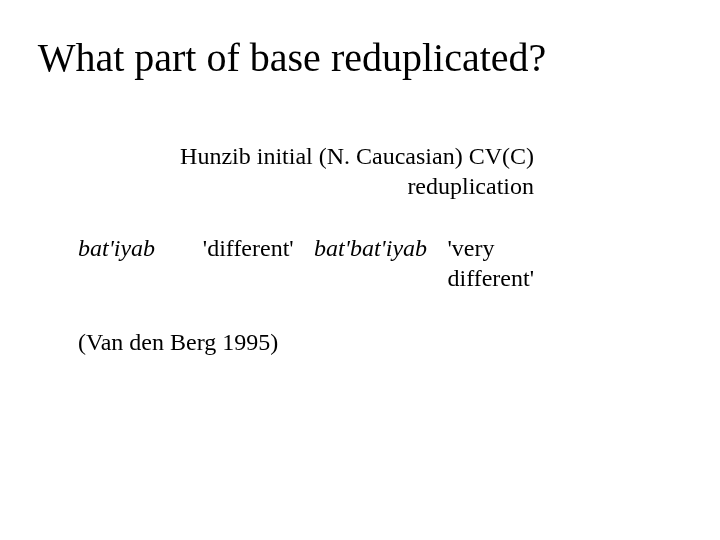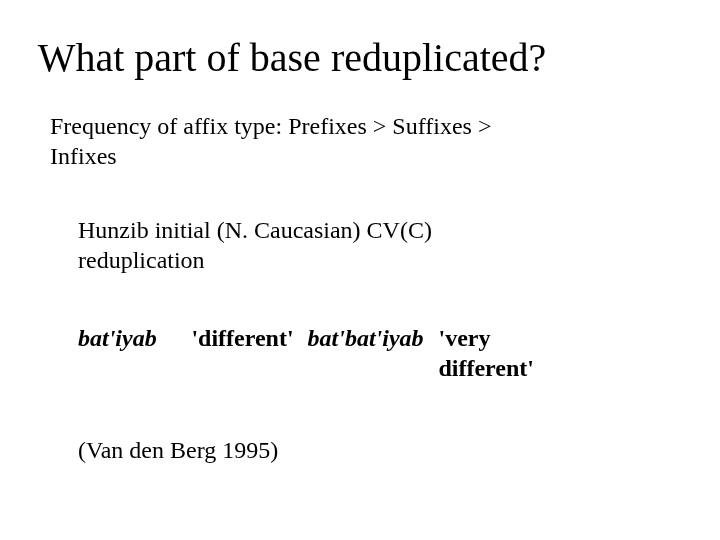--- a/index.html
+++ b/index.html
@@ -24,52 +24,51 @@
     padding-bottom: 10px;
     font-weight: normal;
   }
   .body {
     padding: 20px 50px 0 50px;
     font-size: 24px;
     line-height: 1.25;
   }
   .indent1 {
     margin-left: 28px;
-    margin-top: 44px;
+    margin-top: 30px;
+    text-align: right;
   }
   .table-wrap {
     margin-left: 28px;
-    margin-top: 48px;
-    font-weight: bold;
+    margin-top: 32px;
   }
   table {
     border-collapse: collapse;
   }
   td {
     padding: 0;
     vertical-align: top;
     font-size: 24px;
   }
   .col-base { width: 140px; font-style: italic; }
   .col-gloss { width: 185px; text-align: center; }
   .col-red { width: 160px; font-style: italic; }
   .col-redgloss { }
   .citation {
     margin-left: 28px;
-    margin-top: 52px;
+    margin-top: 34px;
   }
 </style>
 </head>
 <body>
 <div class="slide">
 
   <div class="title">What part of base reduplicated?</div>
 
   <div class="body">
-    <div>Frequency of affix type: Prefixes &gt; Suffixes &gt; Infixes</div>
 
     <div class="indent1">Hunzib initial (N. Caucasian) CV(C) reduplication</div>
 
     <div class="table-wrap">
       <table>
         <tbody>
             <tr>
           <td class="col-base">bat'iyab</td>
           <td class="col-gloss">'different'</td>
           <td class="col-red">bat'bat'iyab</td>

